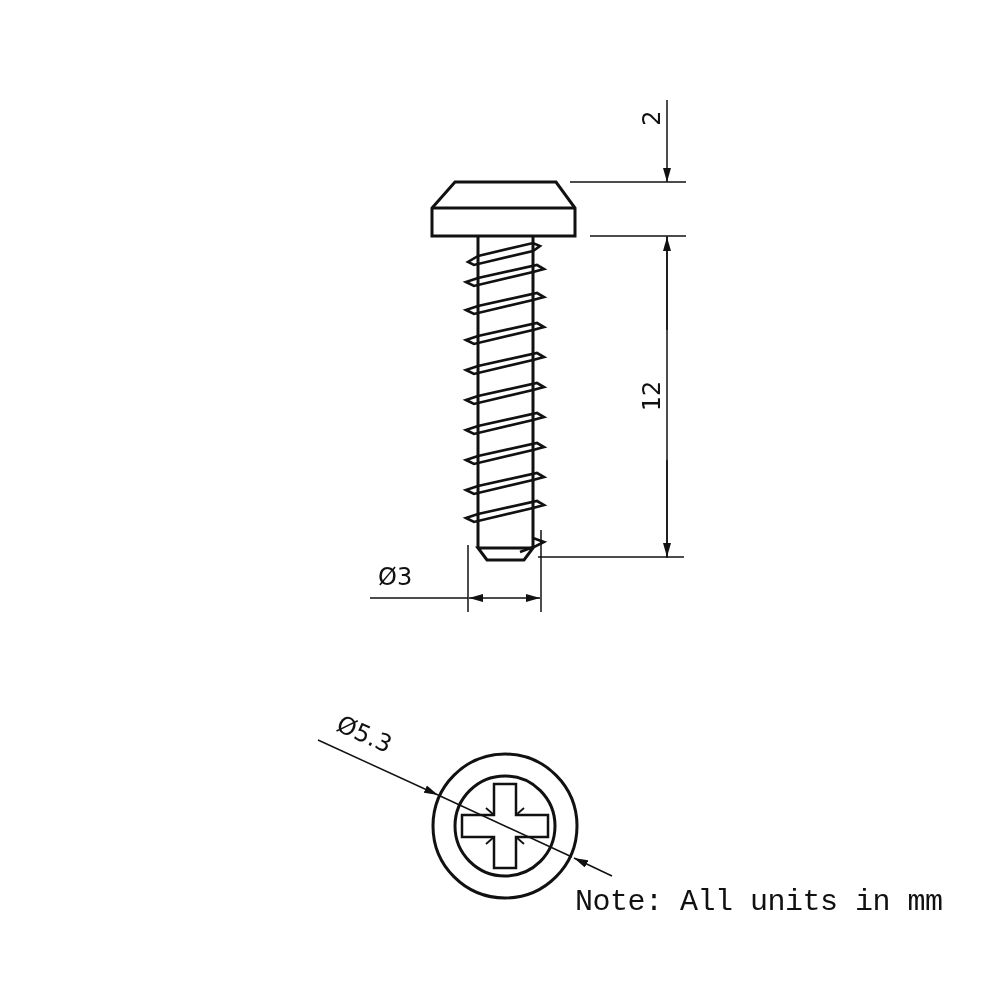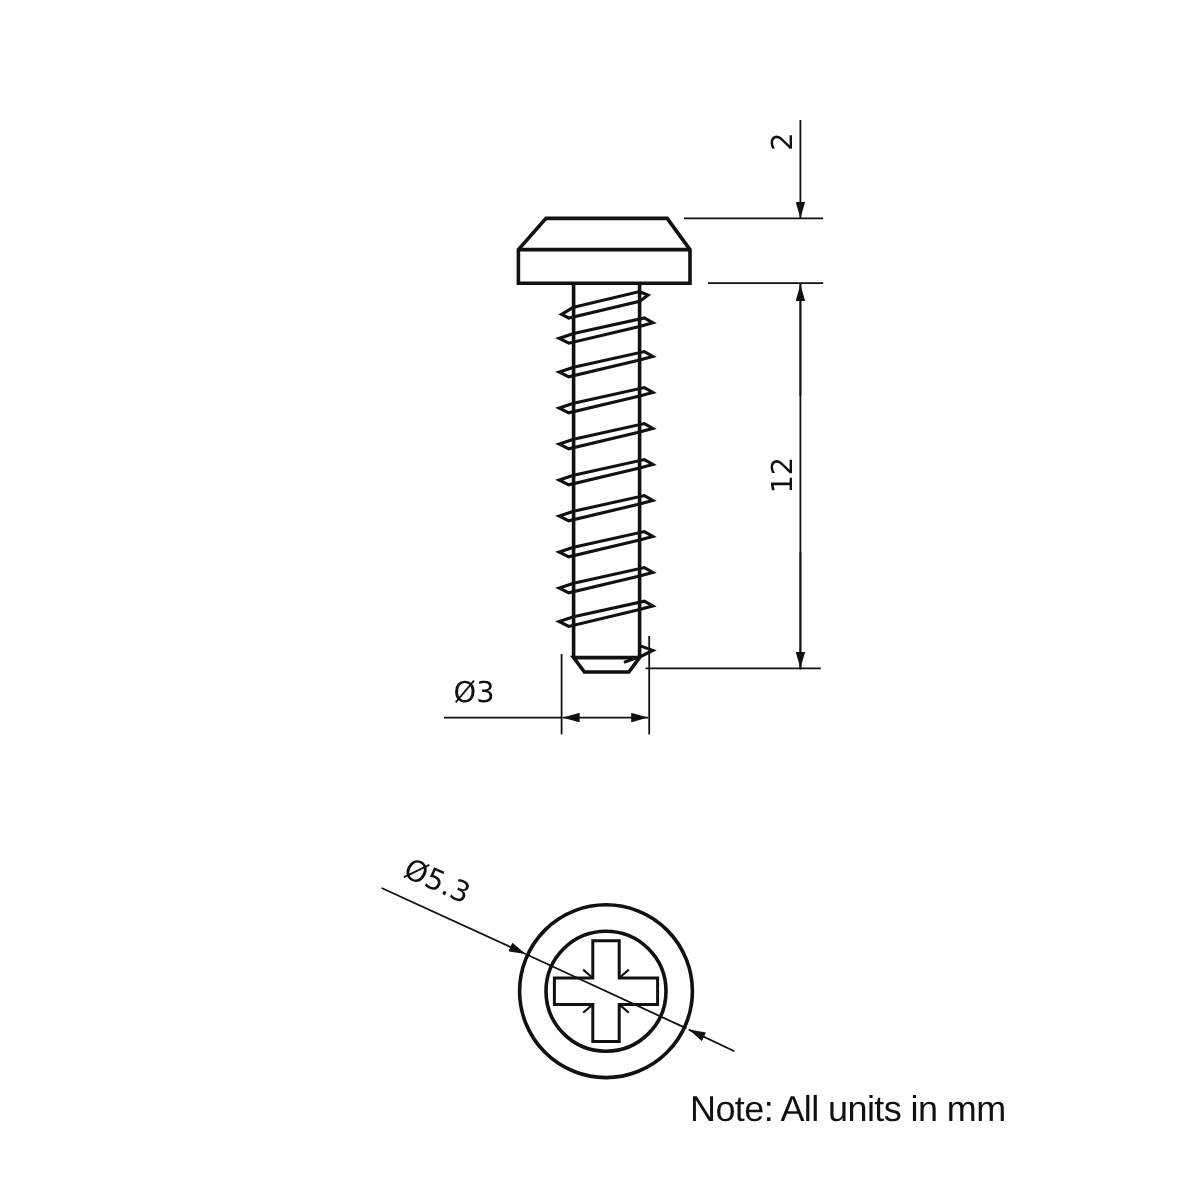--- a/index.html
+++ b/index.html
@@ -1,19 +1,19 @@
 <!DOCTYPE html>
 <html><head>
   <meta charset="utf-8">
   <style>
     html, body { margin: 0; padding: 0; background: #ffffff; }
     body { width: 1000px; height: 1000px; position: relative; overflow: hidden; }
     #drawing { position: absolute; left: 0; top: 0; width: 1000px; height: 1000px; }
     .dimtext { font-family: "DejaVu Sans", sans-serif; font-size: 24px; fill: #111; }
-    .note { position: absolute; left: 575px; top: 908px; font-family: Liberation Sans, sans-serif; font-size: 30px; color: #111; white-space: nowrap; letter-spacing: -0.5px; }
+    .note { position: absolute; left: 575px; top: 885px; font-family: Liberation Mono, monospace; font-size: 30px; color: #111; white-space: nowrap; letter-spacing: -0.5px; }
   </style>
 </head>
 <body>
 
 <svg id="drawing" viewBox="0 0 1000 1000" xmlns="http://www.w3.org/2000/svg">
   <defs>
     <marker id="arr" markerWidth="14" markerHeight="8" refX="14" refY="4" orient="auto" markerUnits="userSpaceOnUse">
       <path d="M0,0 L14,4 L0,8 Z" fill="#111"></path>
     </marker>
   </defs>

